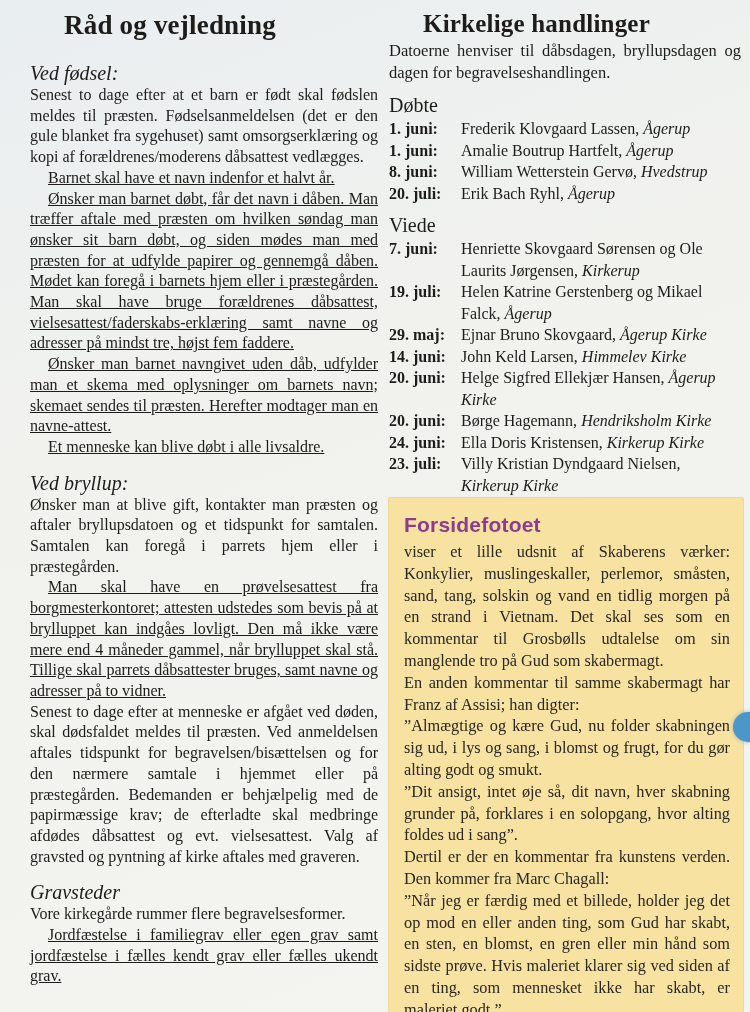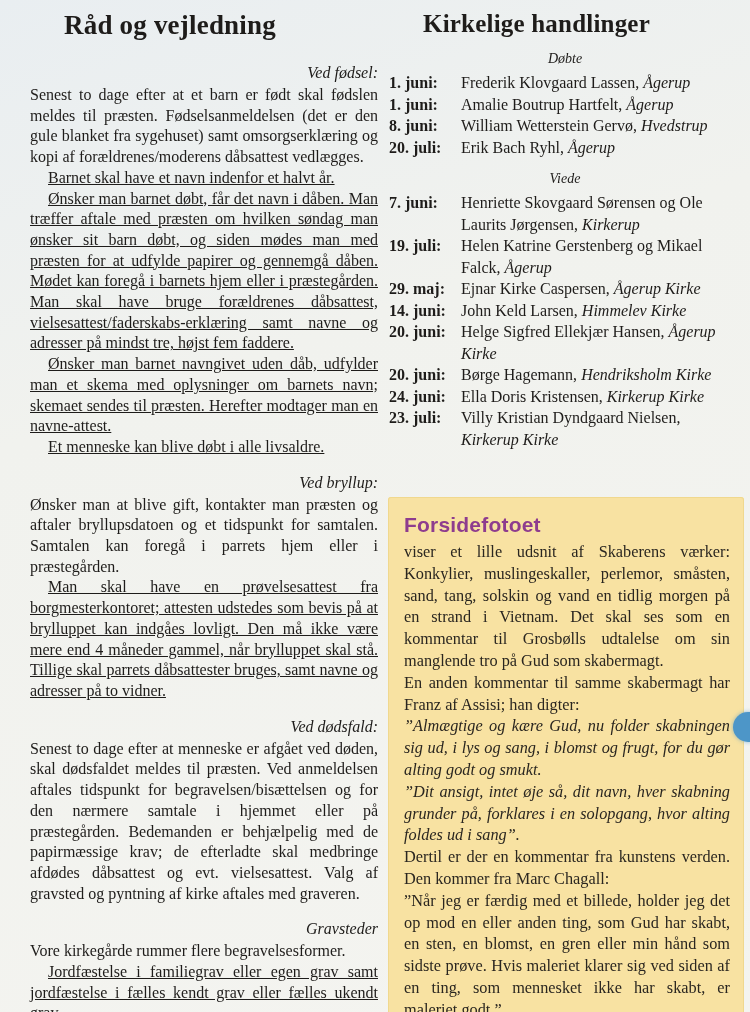--- a/index.html
+++ b/index.html
@@ -17,31 +17,31 @@
 
   h1.page-title {
     font-size:27px; font-weight:bold; letter-spacing:.2px;
     margin-top:10px; margin-bottom:22px;margin-left:34px;
   }
   .col-right h1.page-title { font-size:25px; margin-top:10px; margin-bottom:2px; }
 
   .intro { font-size:16.5px; line-height:22px; text-align:justify; }
 
   .section-heading {
-    font-style:italic; font-size:16px; line-height:20px;
-    margin-top:15px; margin-bottom:2px;text-align:right;
+    font-style:italic; font-size:20px; line-height:20px;
+    margin-top:15px; margin-bottom:2px;
   }
   .col-left .body-par {
     font-size:16px; line-height:20.7px; text-align:justify;
   }
   .col-left .body-par.indent { text-indent:18px;text-decoration:underline; }
 
   .group-heading {
-    font-style:italic; font-size:14px; line-height:20px;
-    margin-top:11px; margin-bottom:3px;text-align:center;
+    font-size:20px; line-height:20px;
+    margin-top:11px; margin-bottom:3px;
   }
   .entry {
     display:grid; grid-template-columns:72px 1fr;
     font-size:16px; line-height:21.5px;
   }
   .entry .date { font-weight:bold; white-space:nowrap; }
   .place { font-style:italic;text-align:center; }
 
   .photo-box {
     position:absolute; left:388px; top:497px; width:356px;
@@ -51,21 +51,21 @@
     box-shadow:0 0 0 1px #f0d88e inset;
   }
   .photo-box h2 {
     color:#8e3c8e; font-size:21px; font-weight:bold; margin-bottom:4px;
     font-family:"Liberation Sans","DejaVu Sans",sans-serif;
     letter-spacing:.2px;
   }
   .photo-box p {
     font-size:16.3px; line-height:21.8px; text-align:justify; color:#2a2620;
   }
-  .photo-box p.italic { font-style:italic; }
+  .photo-box p.italic { }
 
   .blue-dot {
     position:absolute; right:-13px; top:712px;
     width:30px; height:30px; border-radius:50%;
     background:#4d96c8; box-shadow:0 0 4px rgba(77,150,200,.6);
   }
 </style>
 </head>
 <body>
 
@@ -81,34 +81,34 @@
     <p class="body-par indent">Et menneske kan blive døbt i alle livsaldre.</p>
   </div>
 
   <div>
     <div class="section-heading">Ved bryllup:</div>
     <p class="body-par">Ønsker man at blive gift, kontakter man præsten og aftaler bryllupsdatoen og et tidspunkt for samtalen. Samtalen kan foregå i parrets hjem eller i præstegården.</p>
     <p class="body-par indent">Man skal have en prøvelsesattest fra borgmesterkontoret; attesten udstedes som bevis på at brylluppet kan indgåes lovligt. Den må ikke være mere end 4 måneder gammel, når brylluppet skal stå. Tillige skal parrets dåbsattester bruges, samt navne og adresser på to vidner.</p>
   </div>
 
   <div>
-    <div class="section-heading">Ved dødsfald:</div>
     <p class="body-par">Senest to dage efter at menneske er afgået ved døden, skal dødsfaldet meldes til præsten. Ved anmeldelsen aftales tidspunkt for begravelsen/bisættelsen og for den nærmere samtale i hjemmet eller på præstegården. Bedemanden er behjælpelig med de papirmæssige krav; de efterladte skal medbringe afdødes dåbsattest og evt. vielsesattest. Valg af gravsted og pyntning af kirke aftales med graveren.</p>
   </div>
 
   <div>
     <div class="section-heading">Gravsteder</div>
     <p class="body-par">Vore kirkegårde rummer flere begravelsesformer.</p>
     <p class="body-par indent">Jordfæstelse i familiegrav eller egen grav samt jordfæstelse i fælles kendt grav eller fælles ukendt grav.</p>
 
   </div>
 </div>
 
 <div class="col col-right">
   <h1 class="page-title">Kirkelige handlinger</h1>
+  <p class="intro">Datoerne henviser til dåbsdagen, bryllupsdagen og dagen for begravelseshandlingen.</p>
 
   <div class="group-heading">Døbte</div>
   <div class="entry">
     <span class="date">1. juni:</span>
     <span class="txt"><span>Frederik Klovgaard Lassen,</span> <span class="place">Ågerup</span></span>
   </div>
   <div class="entry">
     <span class="date">1. juni:</span>
     <span class="txt"><span>Amalie Boutrup Hartfelt,</span> <span class="place">Ågerup</span></span>
   </div>
@@ -126,21 +126,21 @@
     <span class="date">7. juni:</span>
     <span class="txt"><span>Henriette Skovgaard Sørensen og Ole Laurits Jørgensen,</span> <span class="place">Kirkerup</span></span>
   </div>
   <div class="entry">
     <span class="date">19. juli:</span>
     <span class="txt"><span>Helen Katrine Gerstenberg og Mikael Falck,</span> <span class="place">Ågerup</span></span>
   </div>
 
   <div class="entry">
     <span class="date">29. maj:</span>
-    <span class="txt"><span>Ejnar Kirke Caspersen,</span> <span class="place">Ågerup Kirke</span></span>
+    <span class="txt"><span>Ejnar Bruno Skovgaard,</span> <span class="place">Ågerup Kirke</span></span>
   </div>
   <div class="entry">
     <span class="date">14. juni:</span>
     <span class="txt"><span>John Keld Larsen,</span> <span class="place">Himmelev Kirke</span></span>
   </div>
   <div class="entry">
     <span class="date">20. juni:</span>
     <span class="txt"><span>Helge Sigfred Ellekjær Hansen,</span> <span class="place">Ågerup Kirke</span></span>
   </div>
   <div class="entry">

